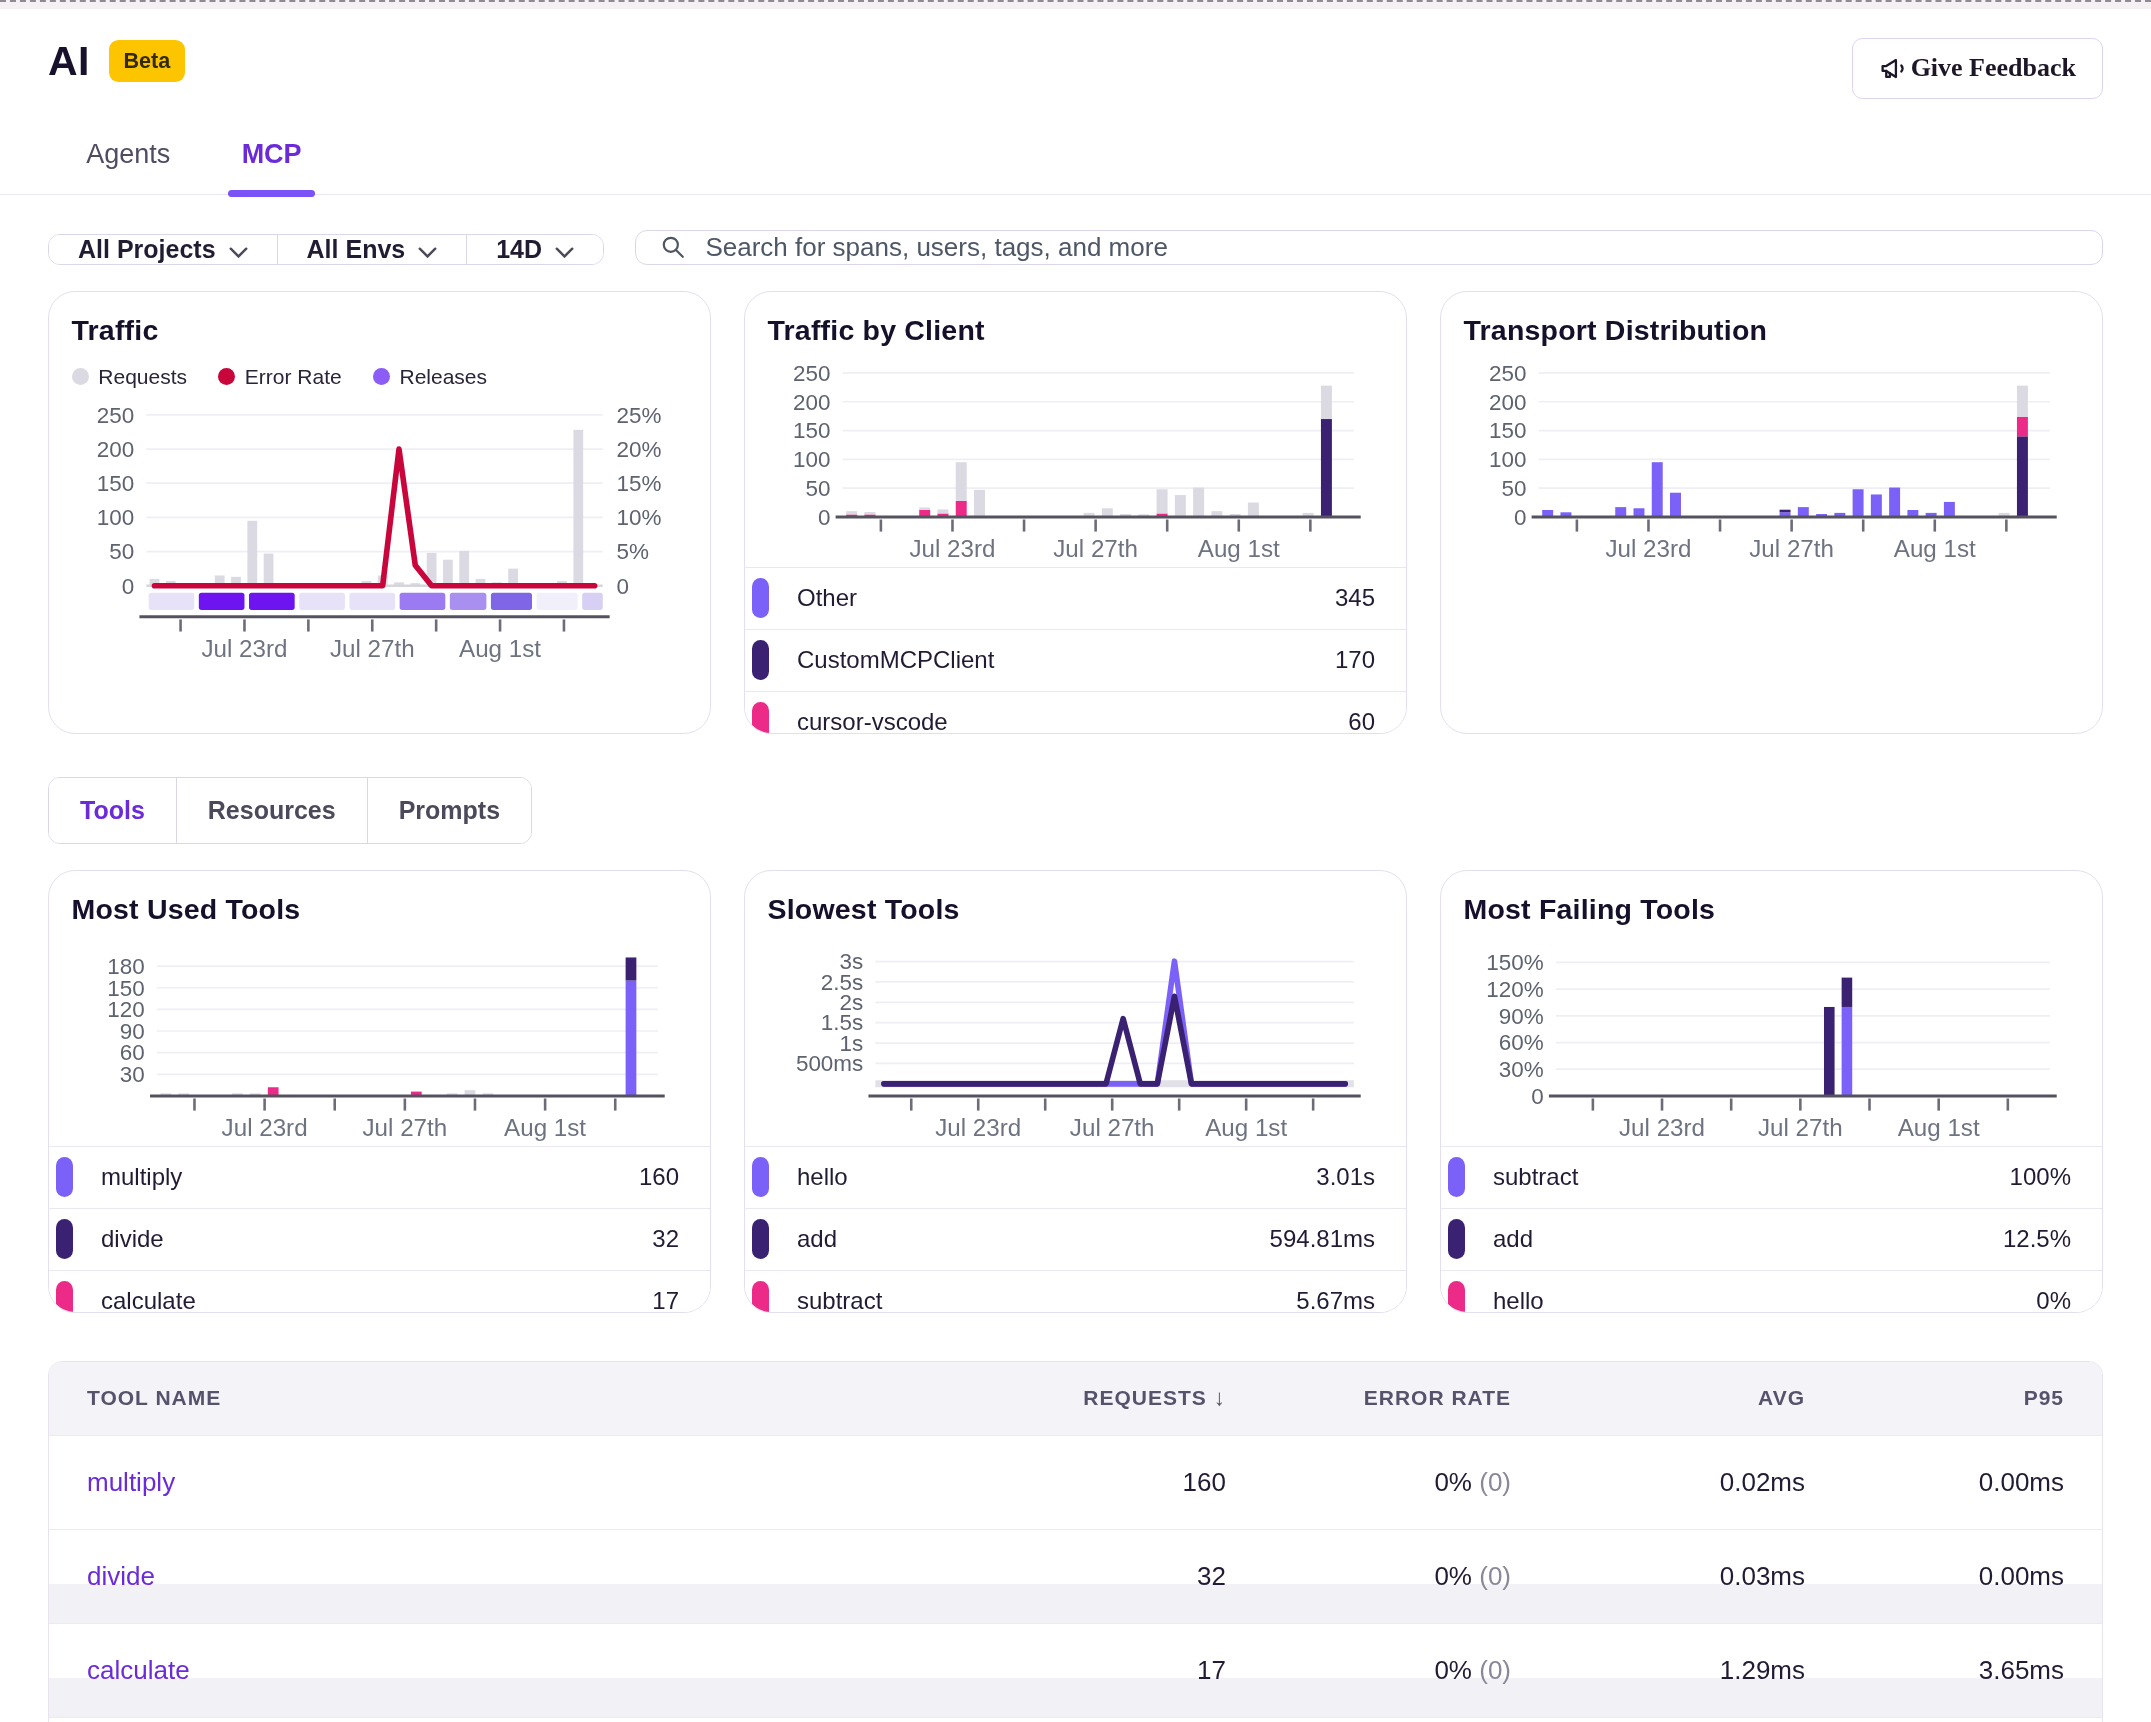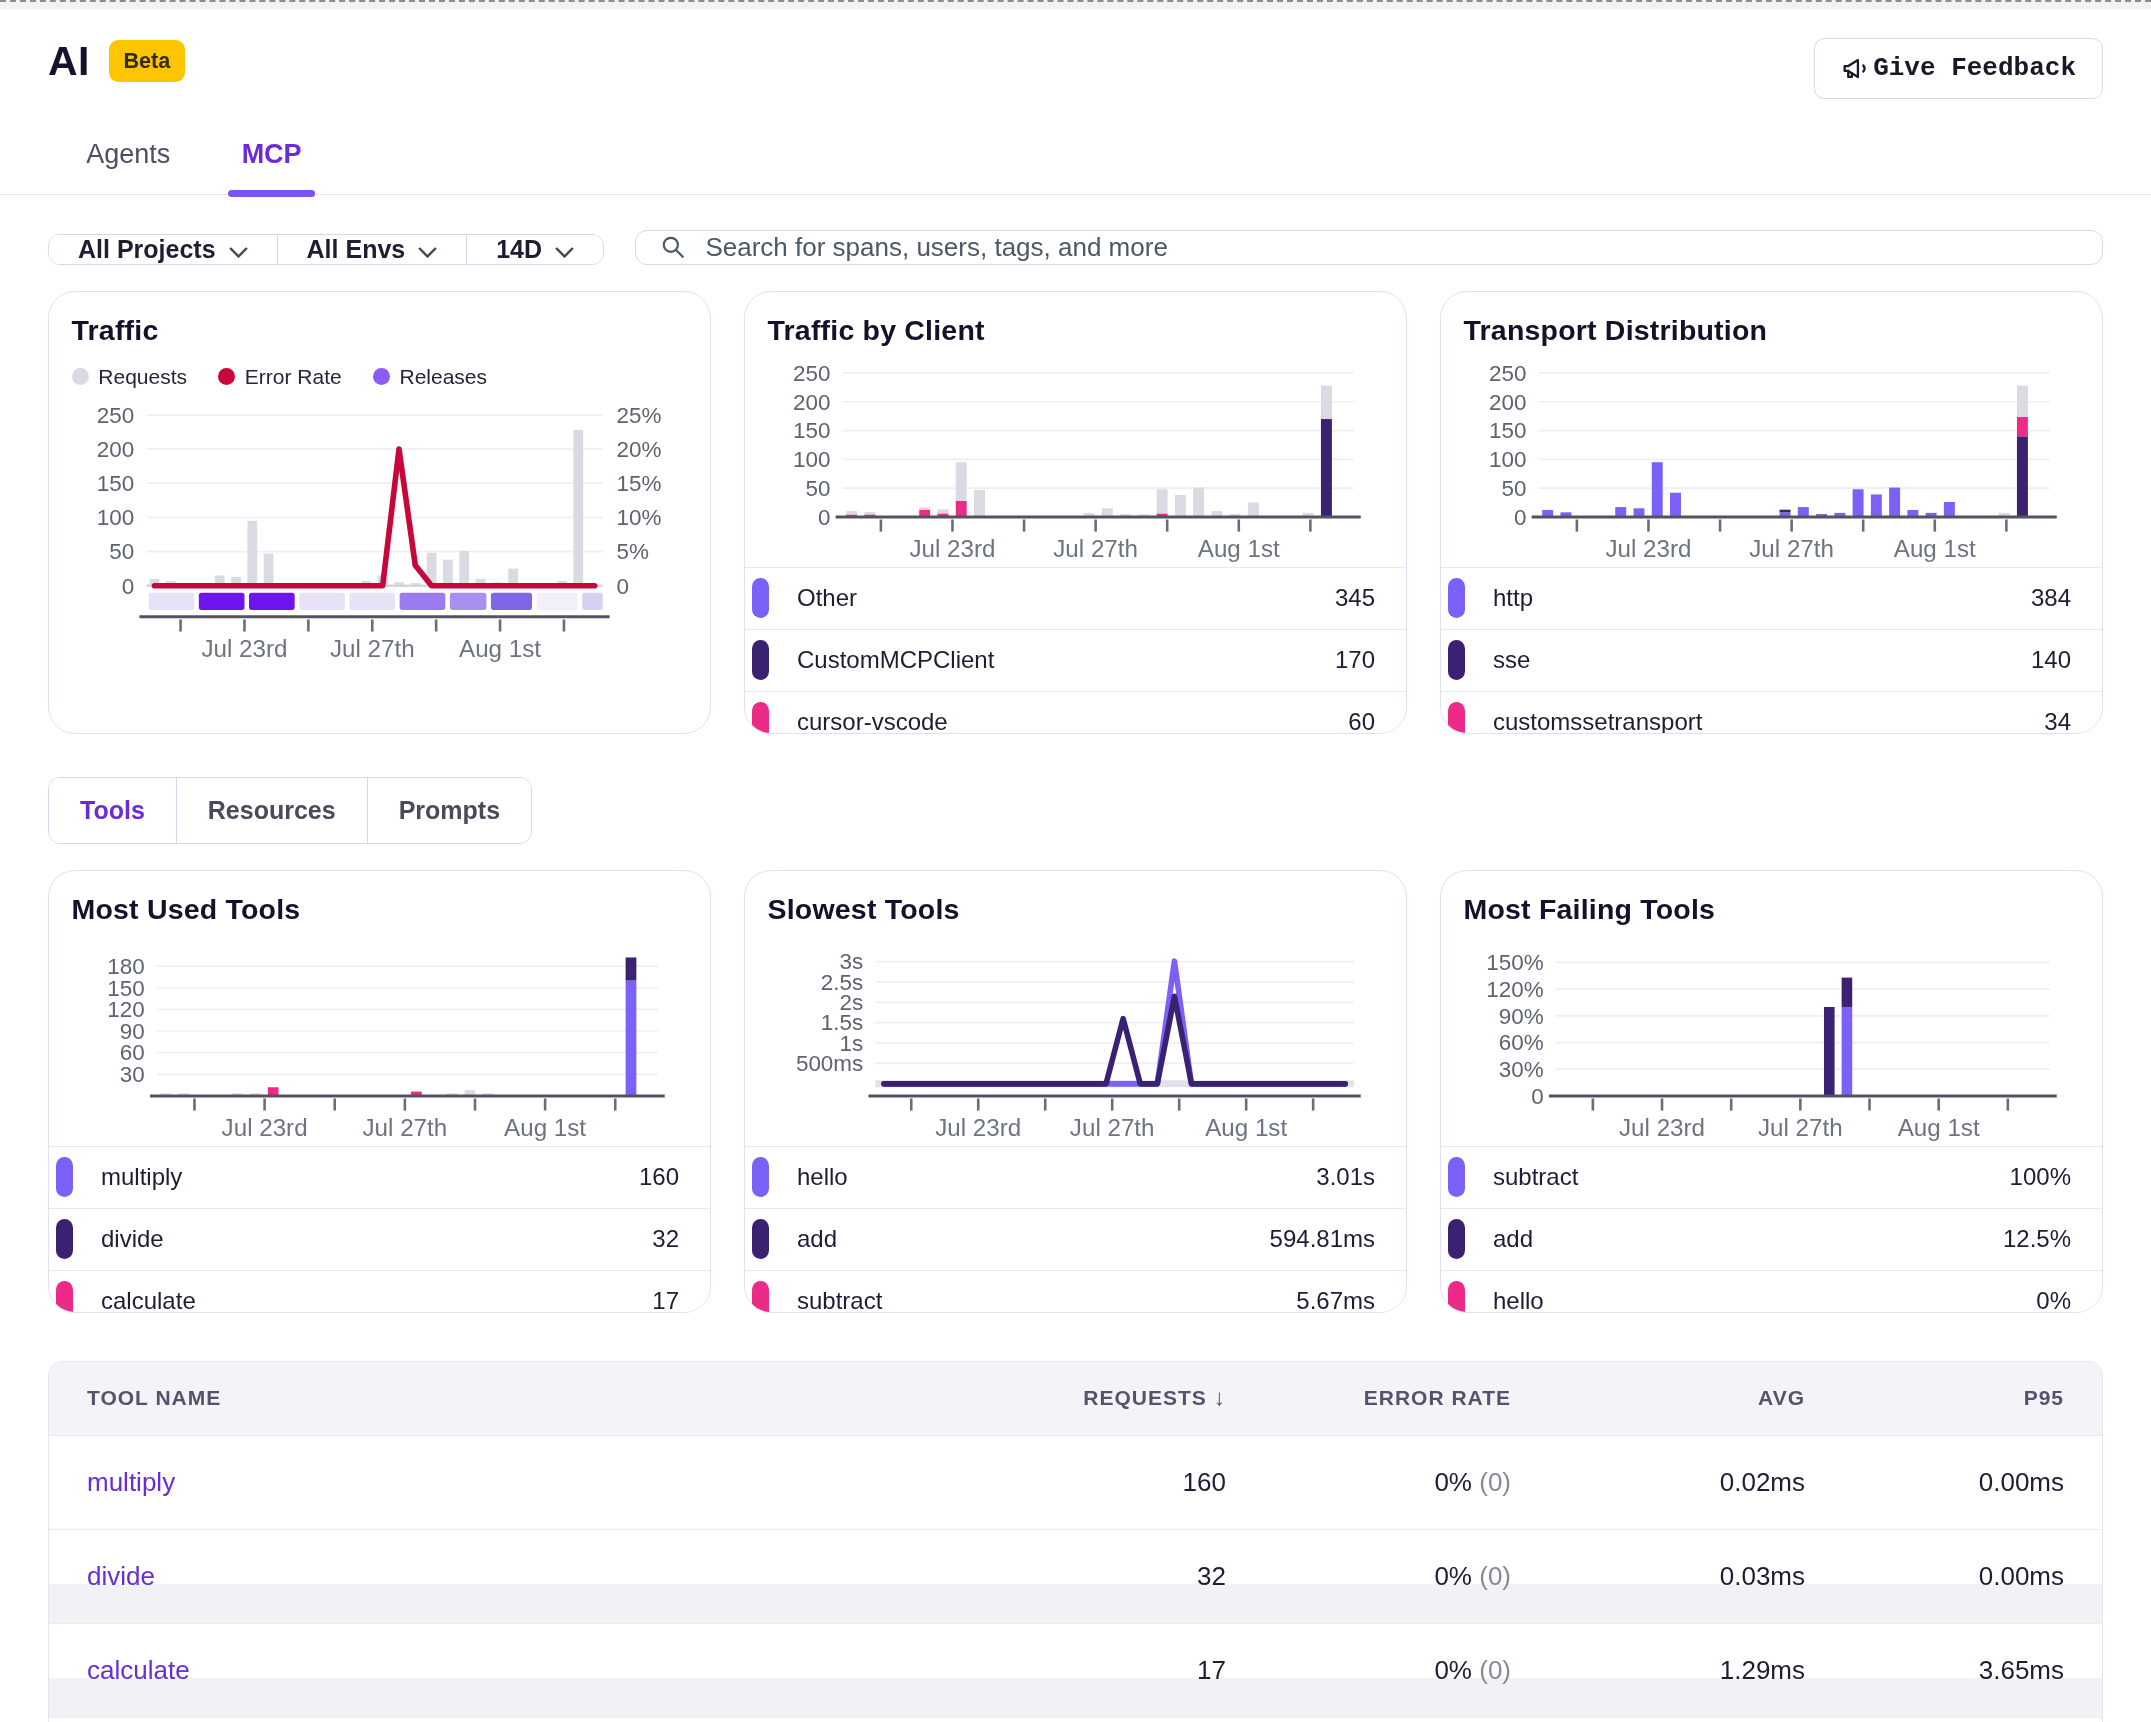--- a/index.html
+++ b/index.html
@@ -5,21 +5,21 @@
   html,body{margin:0;padding:0}
   body{width:2151px;height:1722px;overflow:hidden;background:#ffffff;
        font-family:"Liberation Sans",sans-serif;color:#1D1627;}
   .topstrip{height:8.6px;background:#F5F0F1;border-top:2.6px dashed #8d8a94;box-sizing:border-box}
   
   .hdr{display:flex;justify-content:space-between;align-items:flex-start;padding:29px 48px 0}
   .brand{display:flex;align-items:center;gap:19px}
   .brand h1{font-size:41px;font-weight:800;margin:0;letter-spacing:0.4px;color:#17112B}
   .badge{background:#FDC500;color:#332B06;font-size:21.6px;font-weight:700;padding:7.8px 14.7px;border-radius:9.5px}
   .fb{display:flex;align-items:center;gap:3px;border:1.7px solid #DCD4EE;border-radius:10.4px;background:#fff;
-      padding:14.7px 26px;font-family:Liberation Mono, monospace;font-size:26px;font-weight:700;color:#1D1627;cursor:pointer}
+      padding:14.7px 26px;font-family:Liberation Serif, serif;font-size:26px;font-weight:700;color:#1D1627;cursor:pointer}
   
   .tabsbar{margin-top:40px;border-bottom:1.7px solid #EAE6F2;padding:0 48px 0 81px;display:flex;gap:61px}
   .tab{font-size:27px;padding:0 5.2px 24px;color:#514B63;position:relative;cursor:pointer}
   .tab.active{color:#6C2BD9;font-weight:700}
   .tab.active::after{content:"";position:absolute;left:-8.6px;right:-8.6px;bottom:-3.5px;height:7px;border-radius:4.3px;background:#7A52F5}
   
   .toolbar{display:flex;margin:35px 48px 0;gap:31px;align-items:flex-end}
   .seg{display:inline-flex;border:1.7px solid #DCD6EB;border-radius:12px;overflow:hidden;background:#fff;align-items:stretch}
   .seg button{font-family:inherit;font-size:25px;font-weight:700;padding:0 29px;background:#fff;border:none;
       border-left:1.7px solid #DCD6EB;color:#221C33;cursor:pointer;display:flex;align-items:center;gap:13px}
@@ -318,37 +318,20 @@
           <line x1="296.15999999999997" y1="187" x2="296.15999999999997" y2="201" stroke="#6E6B79" stroke-width="3"></line>
           <line x1="379.04" y1="187" x2="379.04" y2="201" stroke="#6E6B79" stroke-width="3"></line>
           <line x1="461.92" y1="187" x2="461.92" y2="201" stroke="#6E6B79" stroke-width="3"></line>
           <line x1="544.8" y1="187" x2="544.8" y2="201" stroke="#6E6B79" stroke-width="3"></line>
           <line x1="627.6800000000001" y1="187" x2="627.6800000000001" y2="201" stroke="#6E6B79" stroke-width="3"></line>
           <text x="213.28" y="230" text-anchor="middle" class="axl">Jul 23rd</text>
           <text x="379.04" y="230" text-anchor="middle" class="axl">Jul 27th</text>
           <text x="544.8" y="230" text-anchor="middle" class="axl">Aug 1st</text>
         </svg>
       </div>
-      <div class="rows">
-        <div class="leg-row">
-          <span class="sw" style="background: rgb(123, 97, 248);"></span>
-          <span>http</span>
-          <span class="val">384</span>
-        </div>
-        <div class="leg-row">
-          <span class="sw" style="background: rgb(58, 33, 114);"></span>
-          <span>sse</span>
-          <span class="val">140</span>
-        </div>
-        <div class="leg-row">
-          <span class="sw" style="background: rgb(236, 43, 136);"></span>
-          <span>customssetransport</span>
-          <span class="val">34</span>
-        </div>
-      </div>
     </section>
   </div>
 
 <div class="subtabs-wrap">
   <div class="seg subtabs">
     <button class="active">Tools</button>
     <button>Resources</button>
     <button>Prompts</button>
   </div>
 </div>

